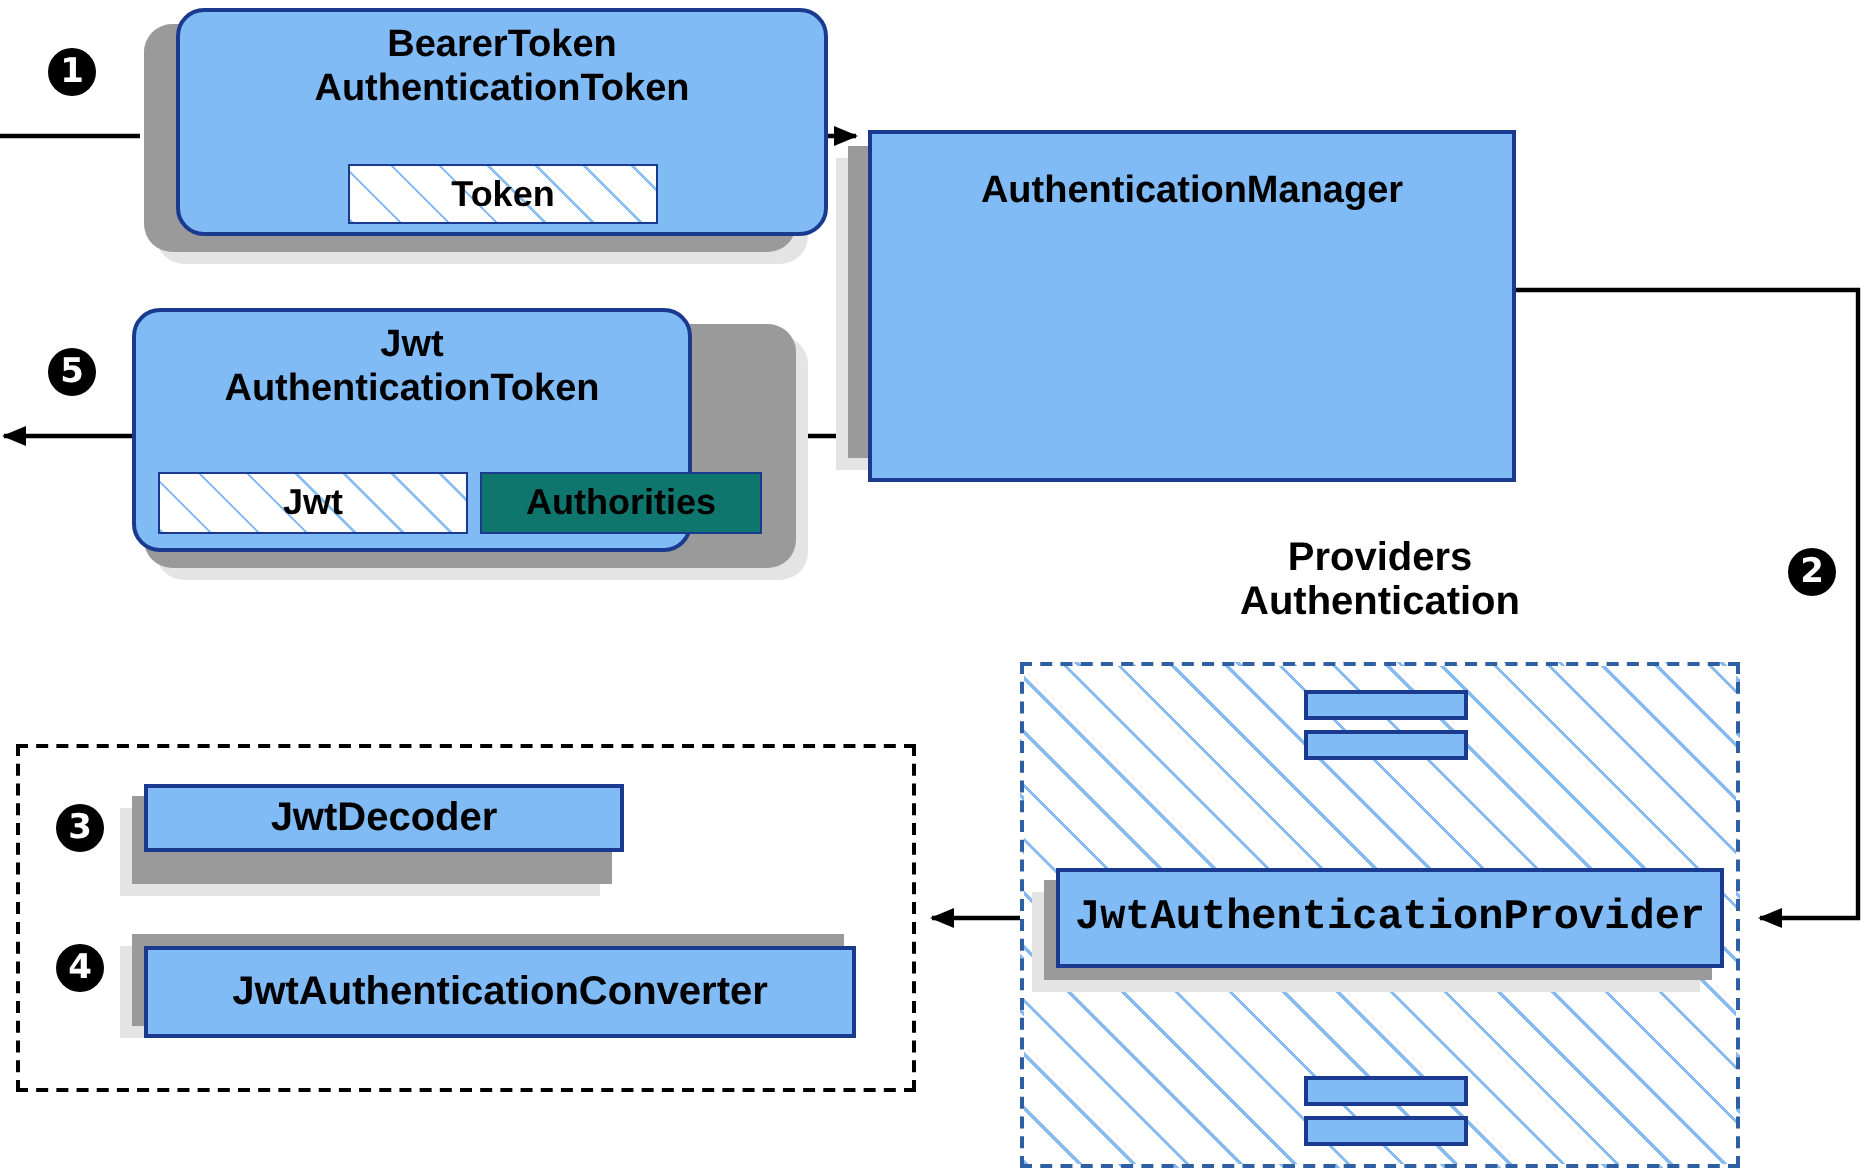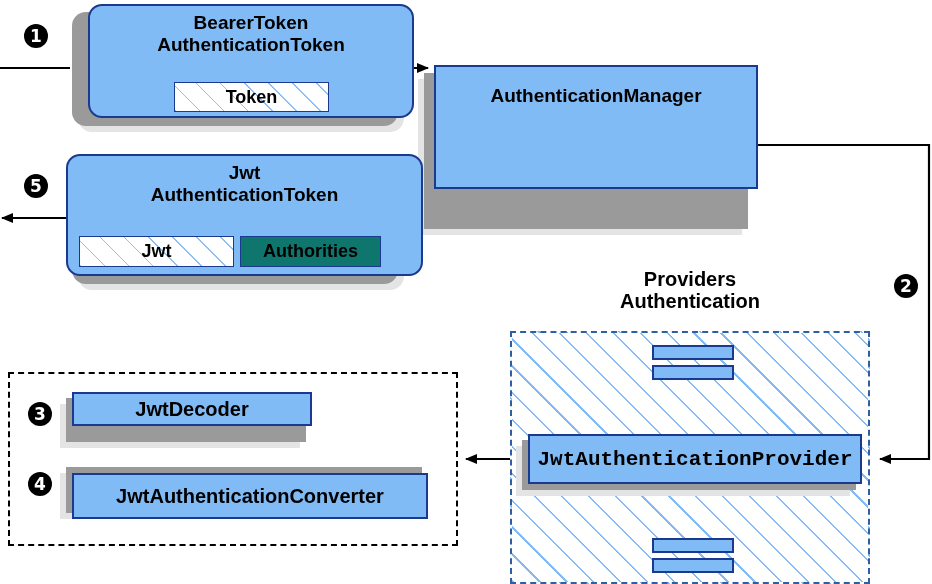--- a/index.html
+++ b/index.html
@@ -184,38 +184,38 @@
     </div>
     <div class="inner-box" style="position:absolute; left:84px; top:76px; width:155px; height:30px; font-size:18px;">
       <span>Token</span>
     </div>
   </div>
 
   <div class="shadow-wrap" style="left:66px; top:154px; width:340px; height:136px;">
     <div class="sh2 rounded" style="left:12px; top:14px; width:326px; height:122px;"></div>
     <div class="sh1 rounded" style="left:6px; top:8px; width:326px; height:122px;"></div>
   </div>
-  <div class="node rounded" style="left:66px; top:154px; width:357px; height:122px; flex-direction:column; justify-content:flex-start; padding-top:6px;">
+  <div class="node rounded" style="left:66px; top:154px; width:280px; height:122px; flex-direction:column; justify-content:flex-start; padding-top:6px;">
     <div class="node-title" style="font-size:19px; line-height:1.14;">
       <div>Jwt</div>
       <div>AuthenticationToken</div>
     </div>
     <div class="inner-box" style="position:absolute; left:11px; top:80px; width:155px; height:31px; font-size:18px;">
       <span>Jwt</span>
     </div>
     <div class="inner-box" style="position:absolute; left:172px; top:80px; width:141px; height:31px; font-size:18px; background-image:none; background:#0f766e;">
       <span>Authorities</span>
     </div>
   </div>
 
   <div class="shadow-wrap" style="left:434px; top:65px; width:340px; height:172px;">
     <div class="sh2" style="left:-16px; top:14px; width:324px; height:156px;"></div>
     <div class="sh1" style="left:-10px; top:8px; width:324px; height:156px;"></div>
   </div>
-  <div class="node" style="left:434px; top:65px; width:324px; height:124px; flex-direction:column; justify-content:flex-start; padding-top:18px;">
+  <div class="node" style="left:434px; top:65px; width:324px; height:176px; flex-direction:column; justify-content:flex-start; padding-top:18px;">
     <div class="node-title" style="font-size:19px;">AuthenticationManager</div>
   </div>
 
   <div class="shadow-wrap" style="left:528px; top:434px; width:350px; height:66px;">
     <div class="sh2" style="left:-12px; top:12px; width:334px; height:50px;"></div>
     <div class="sh1" style="left:-6px; top:6px; width:334px; height:50px;"></div>
   </div>
   <div class="node" style="left:528px; top:434px; width:334px; height:50px; font-size:21px;font-family:Liberation Mono, monospace;">
     <span>JwtAuthenticationProvider</span>
   </div>

